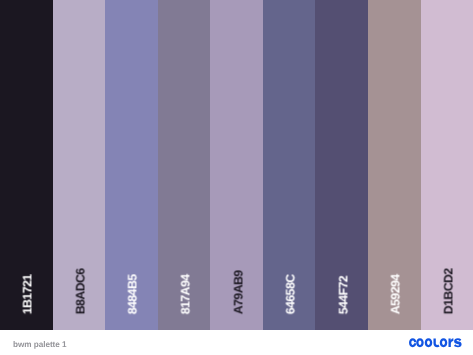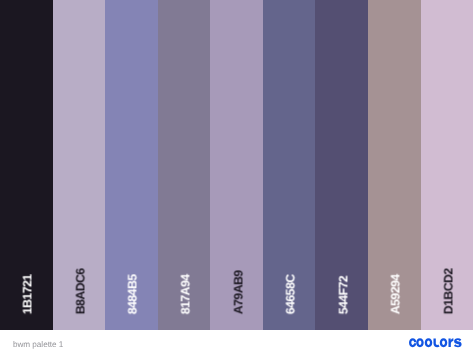--- a/index.html
+++ b/index.html
@@ -69,20 +69,21 @@
   #palette-name {
     position: absolute;
     left: 12.6px;
     top: 10.6px;
     font-size: 8.2px;
     letter-spacing: -0.05px;
     color: #95959a;
     line-height: 1;
     white-space: nowrap;
     will-change: transform;
+    font-weight: bold;
   }
   #coolors-logo {
     position: absolute;
     left: 409.2px;
     top: 8.4px;
     width: 52.6px;
     height: 9.5px;
   }
   #coolors-logo svg {
     display: block;

